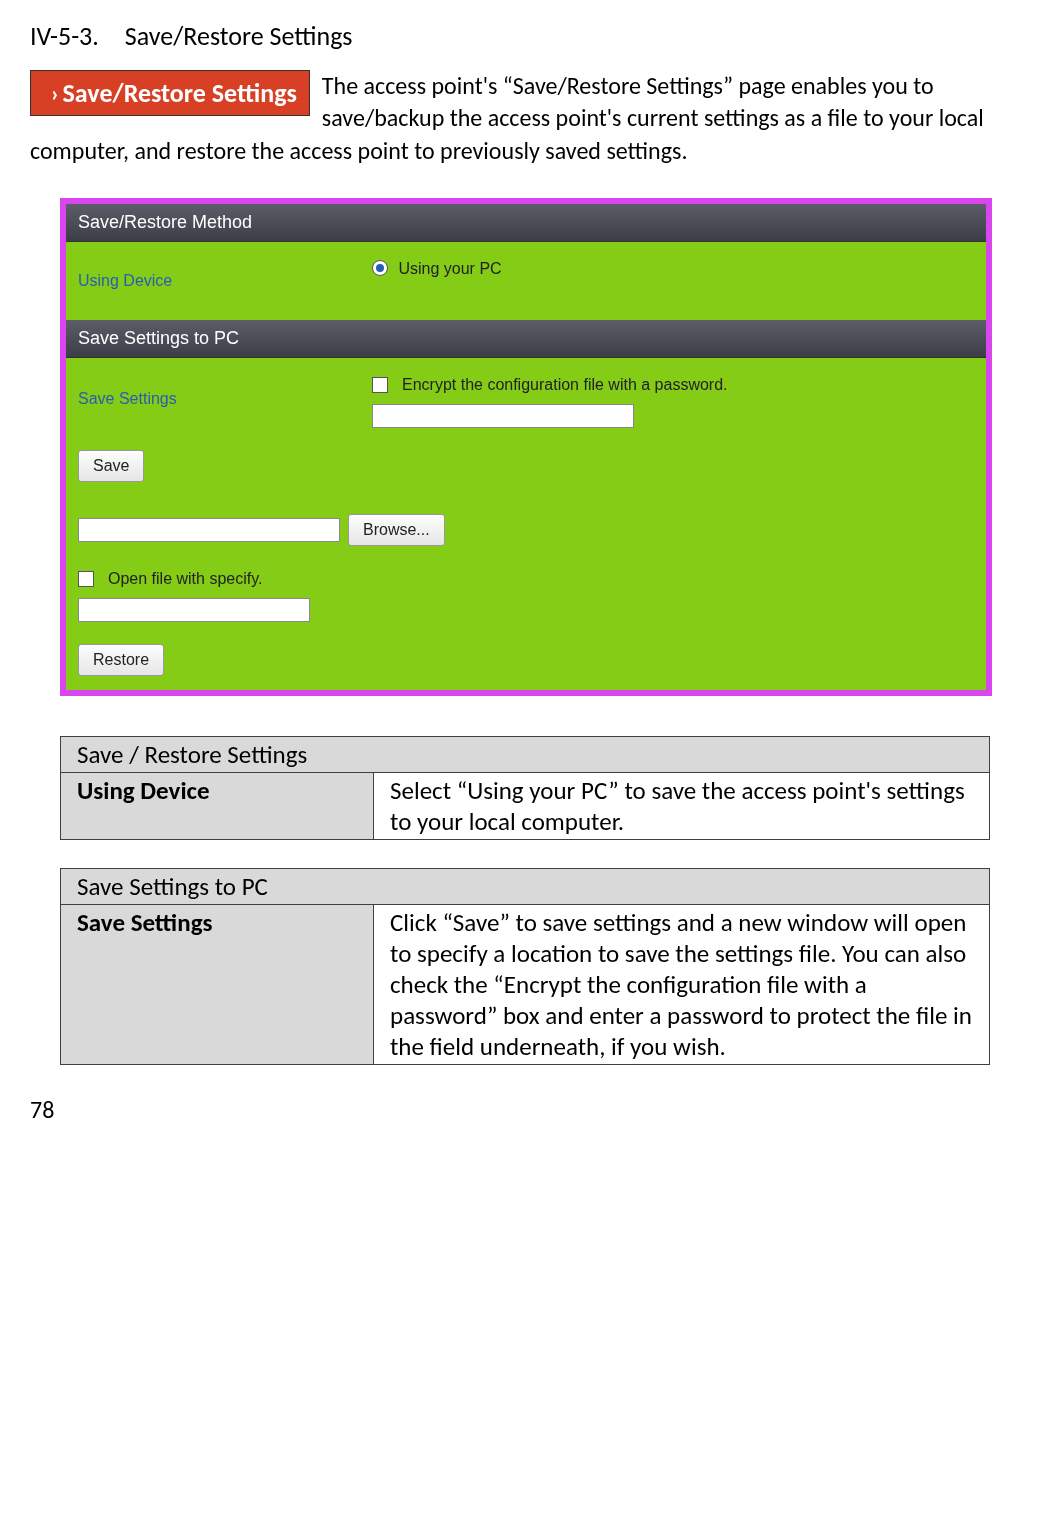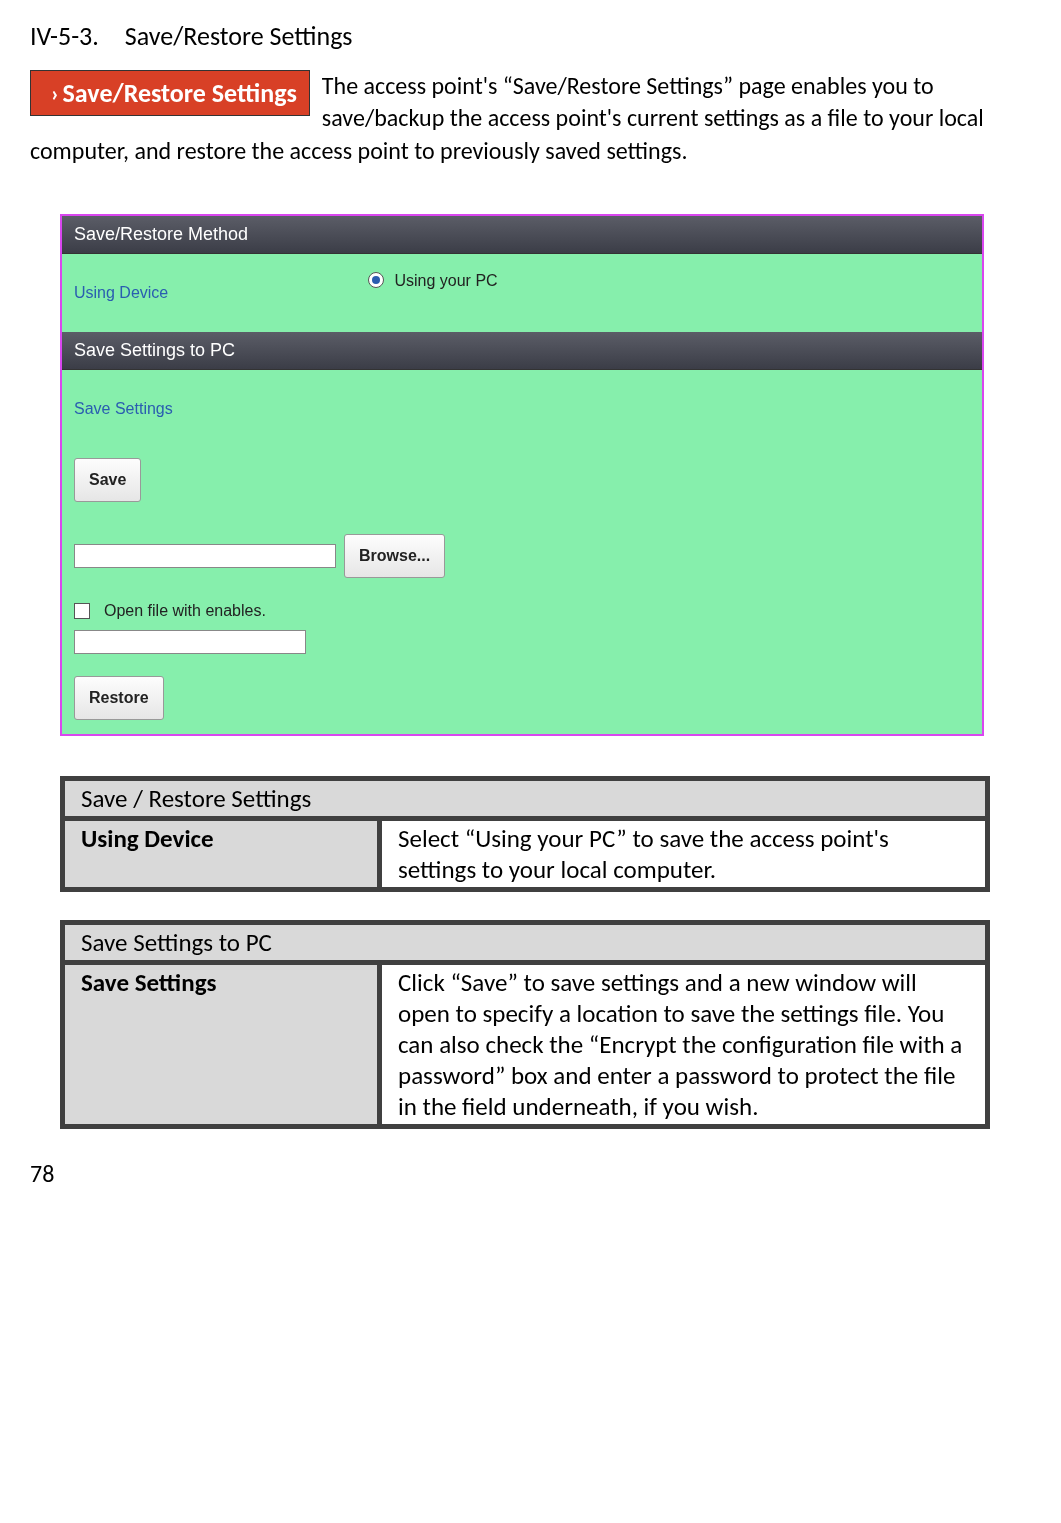--- a/index.html
+++ b/index.html
@@ -32,24 +32,24 @@
     font-size: 22px;
     vertical-align: 1px;
     margin-right: 4px;
   }
   .intro-text {
     font-size: 24px;
     line-height: 1.35;
     margin-bottom: 31px;
   }
   .panel-wrap {
-    margin: 16px 0 40px 30px;
+    margin: 0 0 40px 30px;
     width: 920px;
-    border: 2px solid #d946ef;
-    background: #86efac;
+    border: 6px solid #d946ef;
+    background: #84cc16;
     font-family: Arial, sans-serif;
   }
   .panel-header {
     background: linear-gradient(#5b5d67, #3b3d47);
     color: #fff;
     font-size: 18px;
     padding: 8px 12px;
     border-bottom: 1px solid #333;
   }
   .panel-body {
@@ -71,25 +71,24 @@
     font-size: 16px;
     color: #222;
   }
   .btn-row {
     padding: 10px 12px 14px 12px;
   }
   .ui-btn {
     background: linear-gradient(#fdfdfd, #e6e6e6);
     border: 1px solid #999;
     border-radius: 3px;
-    padding: 12px 14px;
+    padding: 6px 14px;
     font-size: 16px;
     color: #222;
     cursor: pointer;
-    font-weight: bold;
   }
   .ui-input {
     border: 1px solid #888;
     height: 22px;
     width: 260px;
     background: #fff;
   }
   .ui-input.short { width: 230px; }
   .radio-dot {
     display:inline-block;width:14px;height:14px;border:1px solid #555;border-radius:50%;position:relative;vertical-align:-2px;margin-right:6px;background:#fff;
@@ -98,21 +97,21 @@
   .chkbox{display:inline-block;width:14px;height:14px;border:1px solid #555;vertical-align:-2px;margin-right:6px;background:#fff;}
   .row-gap{display:flex;align-items:center;gap:8px;margin-bottom:10px;}
   .desc-table {
     border-collapse: collapse;
     width: 930px;
     margin-left: 30px;
     margin-bottom: 28px;
     font-size: 25px;
   }
   .desc-table td, .desc-table th {
-    border: 5px solid #404040;
+    border: 1px solid #404040;
     padding: 2px 16px;
     vertical-align: top;
     text-align: left;
     font-weight: normal;
   }
   .desc-table .hdr {
     background: #d9d9d9;
   }
   .desc-table .lbl {
     background: #d9d9d9;
@@ -144,35 +143,42 @@
     <div class="panel-left">Using Device</div>
     <div class="panel-right">
       <span class="radio-dot"></span>
       <span>Using your PC</span>
     </div>
   </div>
 
   <div class="panel-header">Save Settings to PC</div>
   <div class="panel-body">
     <div class="panel-left">Save Settings</div>
+    <div class="panel-right">
+      <div class="row-gap">
+        <span class="chkbox"></span>
+        <span>Encrypt the configuration file with a password.</span>
+      </div>
+      <div class="ui-input"></div>
+    </div>
   </div>
   <div class="btn-row">
     <button class="ui-btn">Save</button>
   </div>
 
   <div class="panel-body">
     <div class="panel-right">
       <div class="row-gap">
         <div class="ui-input"></div>
         <button class="ui-btn">Browse...</button>
       </div>
       <div style="height:14px"></div>
       <div class="row-gap">
         <span class="chkbox"></span>
-        <span>Open file with enables.</span>
+        <span>Open file with specify.</span>
       </div>
       <div class="ui-input short"></div>
     </div>
   </div>
   <div class="btn-row">
     <button class="ui-btn">Restore</button>
   </div>
 
 </div>
 

